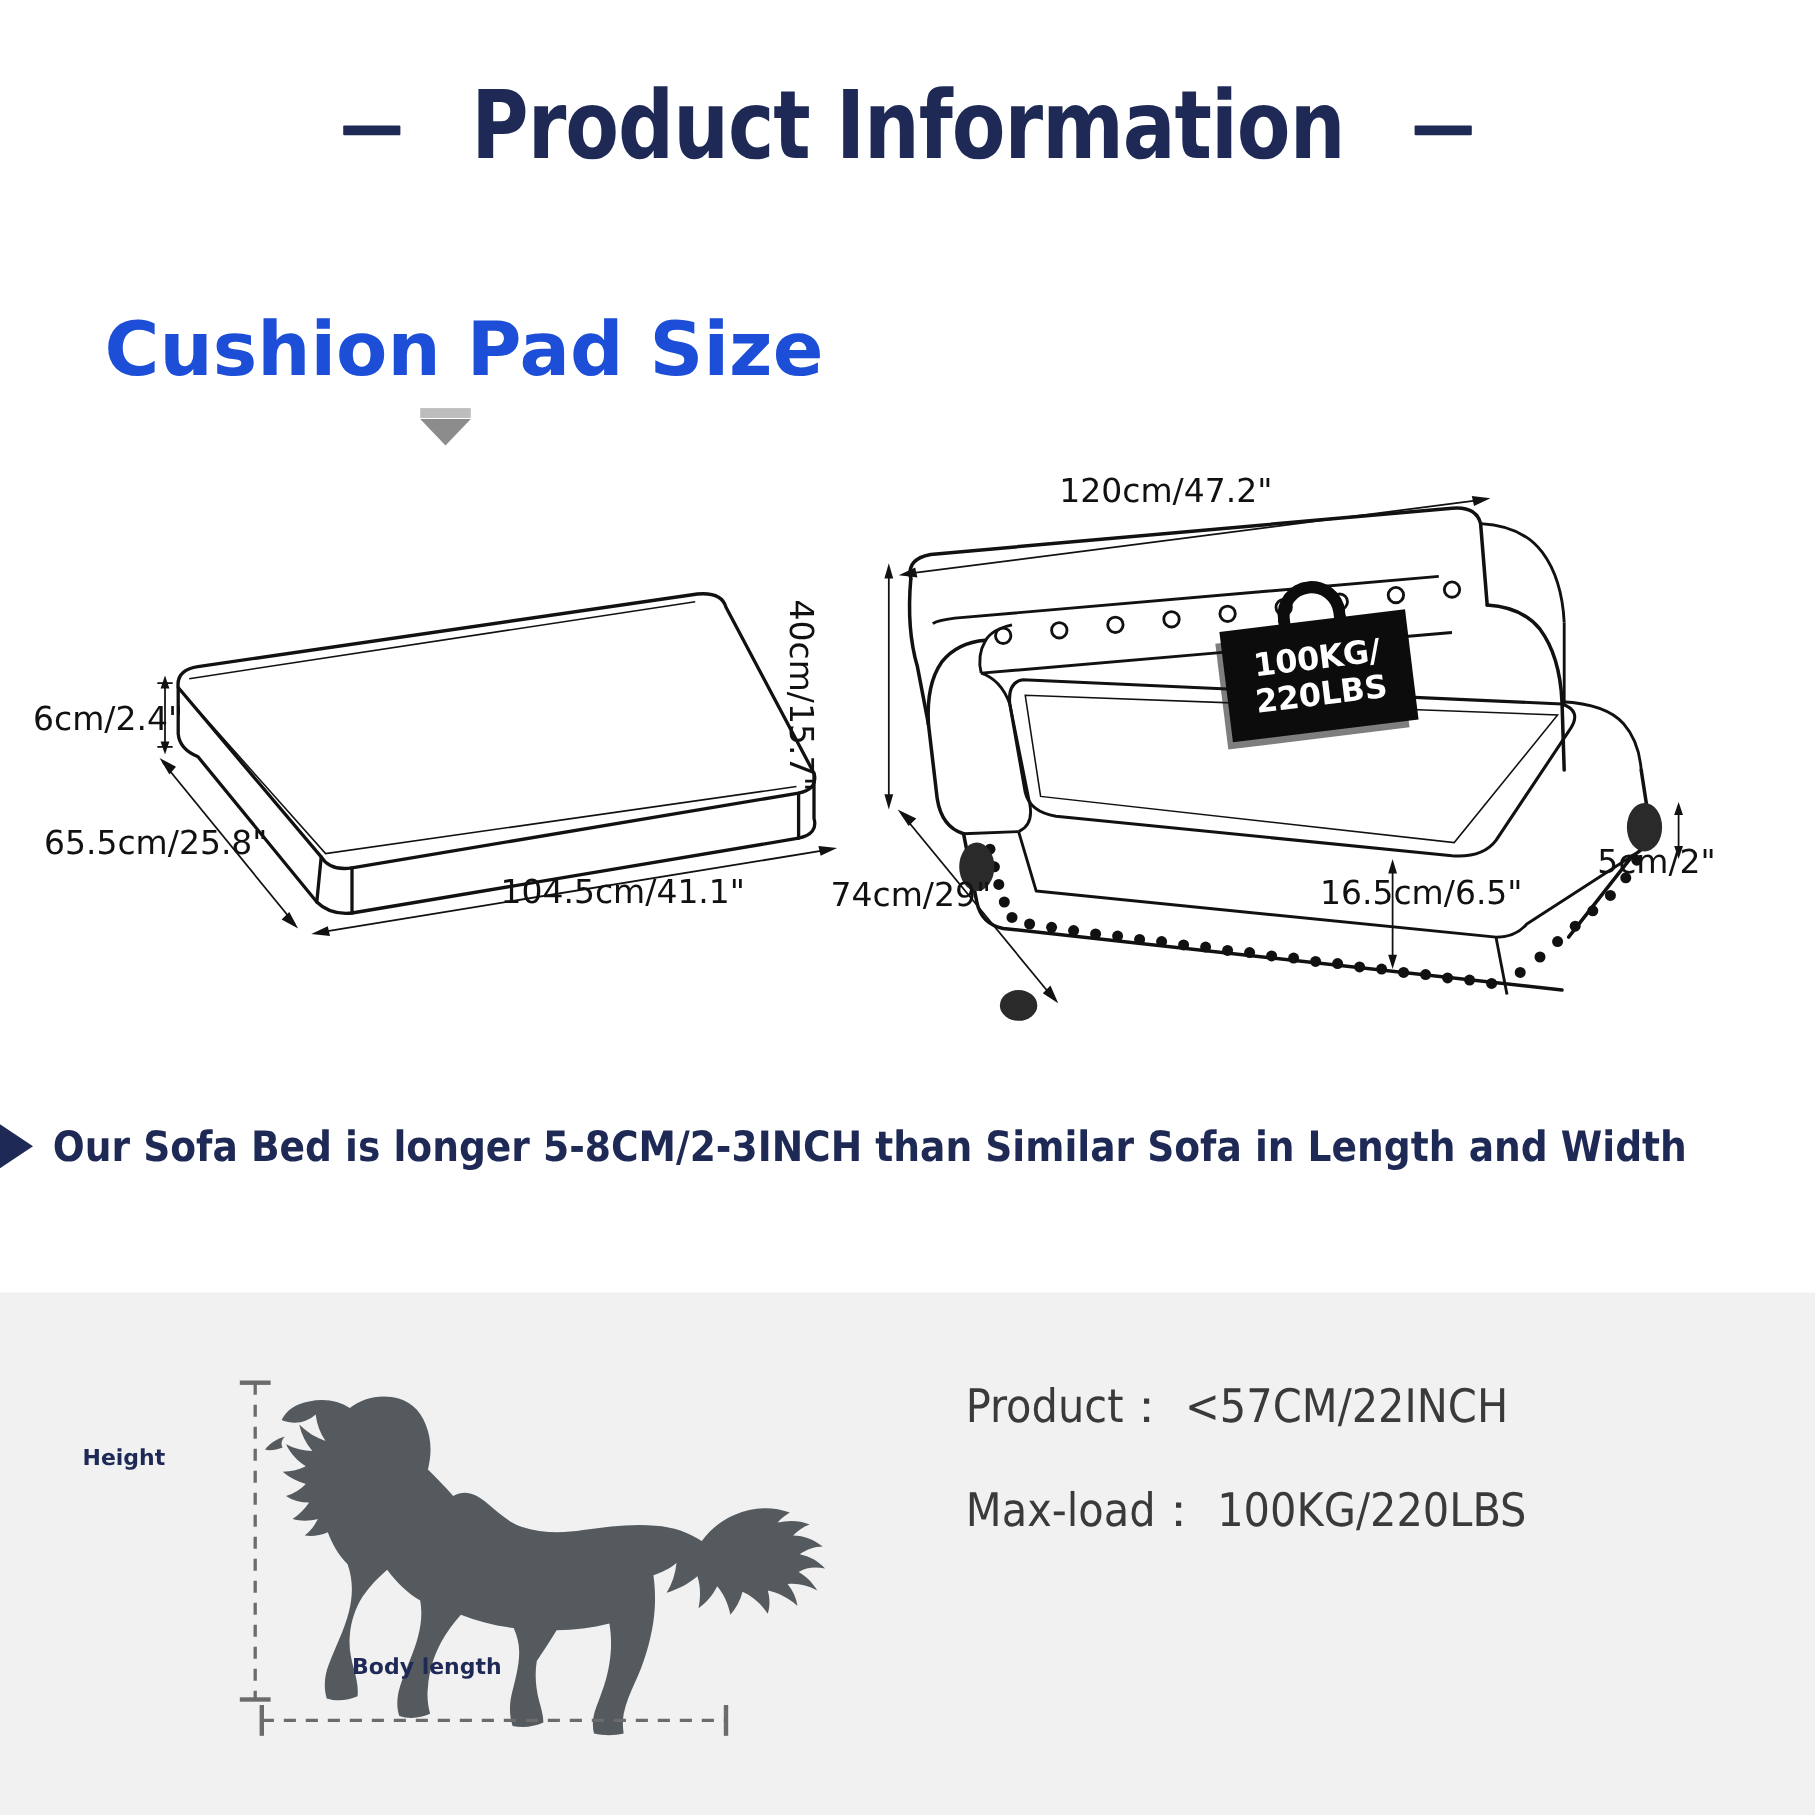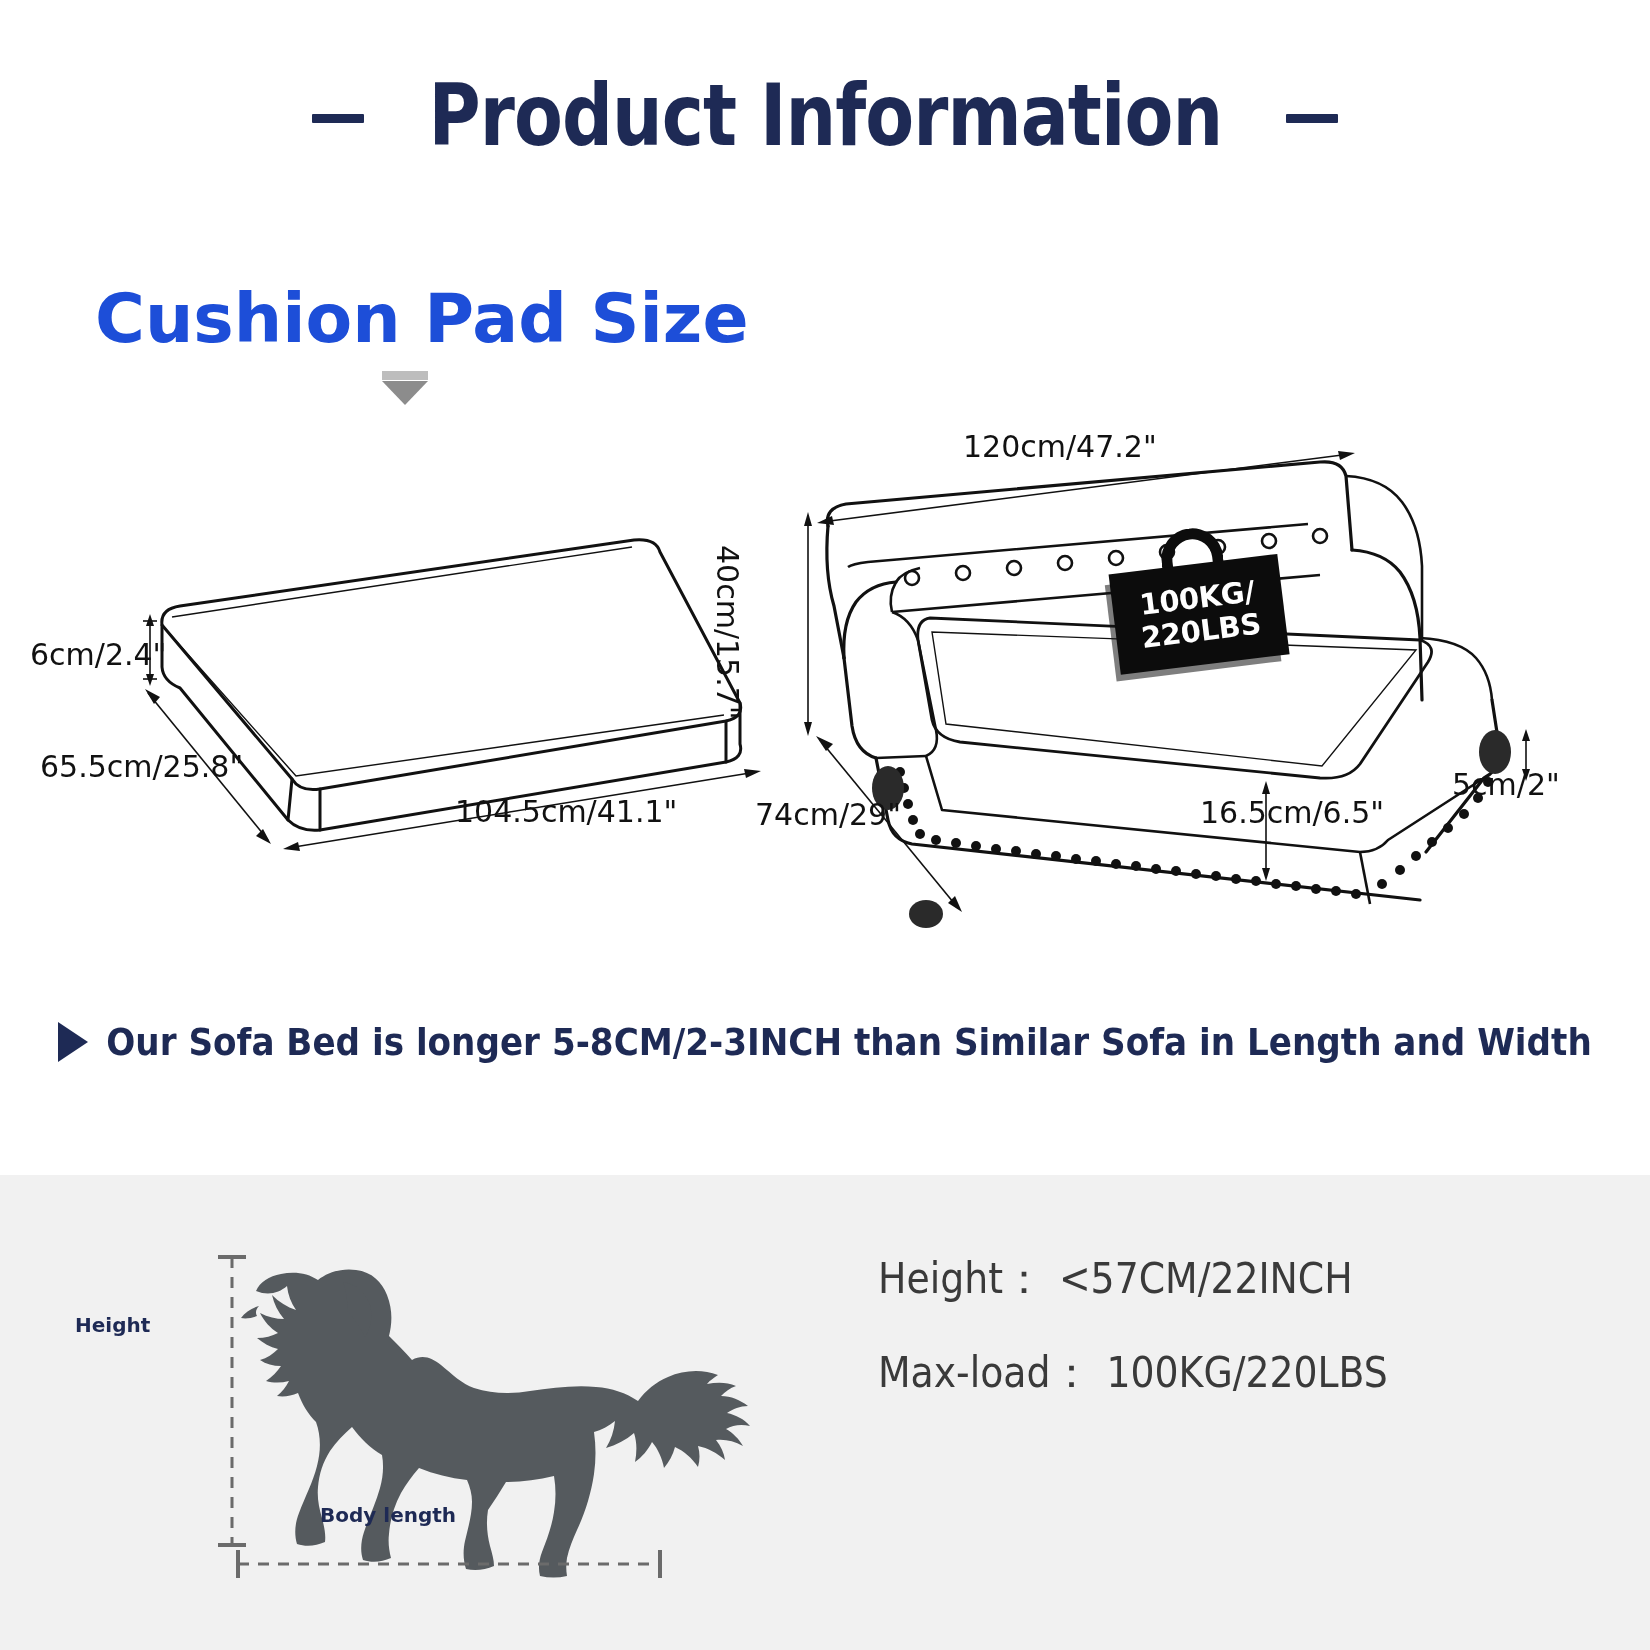--- a/index.html
+++ b/index.html
@@ -82,21 +82,21 @@
     display:flex;flex-direction:column;align-items:center;justify-content:center;
     box-shadow:-7px 8px 0 -2px rgba(20,20,20,.55);
   }
   #weight-tag .body span{
     color:#fff;font-size:29px;font-weight:bold;line-height:1.12;letter-spacing:-.3px;
   }
 
   
   #tagline{
     position:absolute;left:0;top:1022px;width:1650px;
-    display:flex;align-items:center;justify-content:center;gap:18px;
+    display:flex;align-items:center;justify-content:flex-start;gap:18px;
   }
   #tagline .tri{
     width:0;height:0;
     border-top:20px solid transparent;border-bottom:20px solid transparent;
     border-left:30px solid #1e2a55;
   }
   #tagline .txt{
     font-size:38px;font-weight:bold;color:#1e2a55;white-space:nowrap;line-height:1;
     font-family:"DejaVu Sans Condensed","Liberation Sans Narrow","Liberation Sans",sans-serif;
   }
@@ -359,20 +359,20 @@
       <line x1="178" y1="390" x2="178" y2="418" stroke="#6b6b6b" stroke-width="4"></line>
       <line x1="600" y1="390" x2="600" y2="418" stroke="#6b6b6b" stroke-width="4"></line>
     </svg>
   </div>
 
   <span class="dim-label" id="label-height">Height</span>
   <span class="dim-label" id="label-bodylength">Body length</span>
 
   <div id="specs">
     <div class="spec-line">
-      <span>Height：</span><span class="val">&lt;57CM/22INCH</span>
+      <span>Product：</span><span class="val">&lt;57CM/22INCH</span>
     </div>
     <div class="spec-line">
       <span>Max-load：</span><span class="val">100KG/220LBS</span>
     </div>
   </div>
 
 </div>
 
 </body></html>

